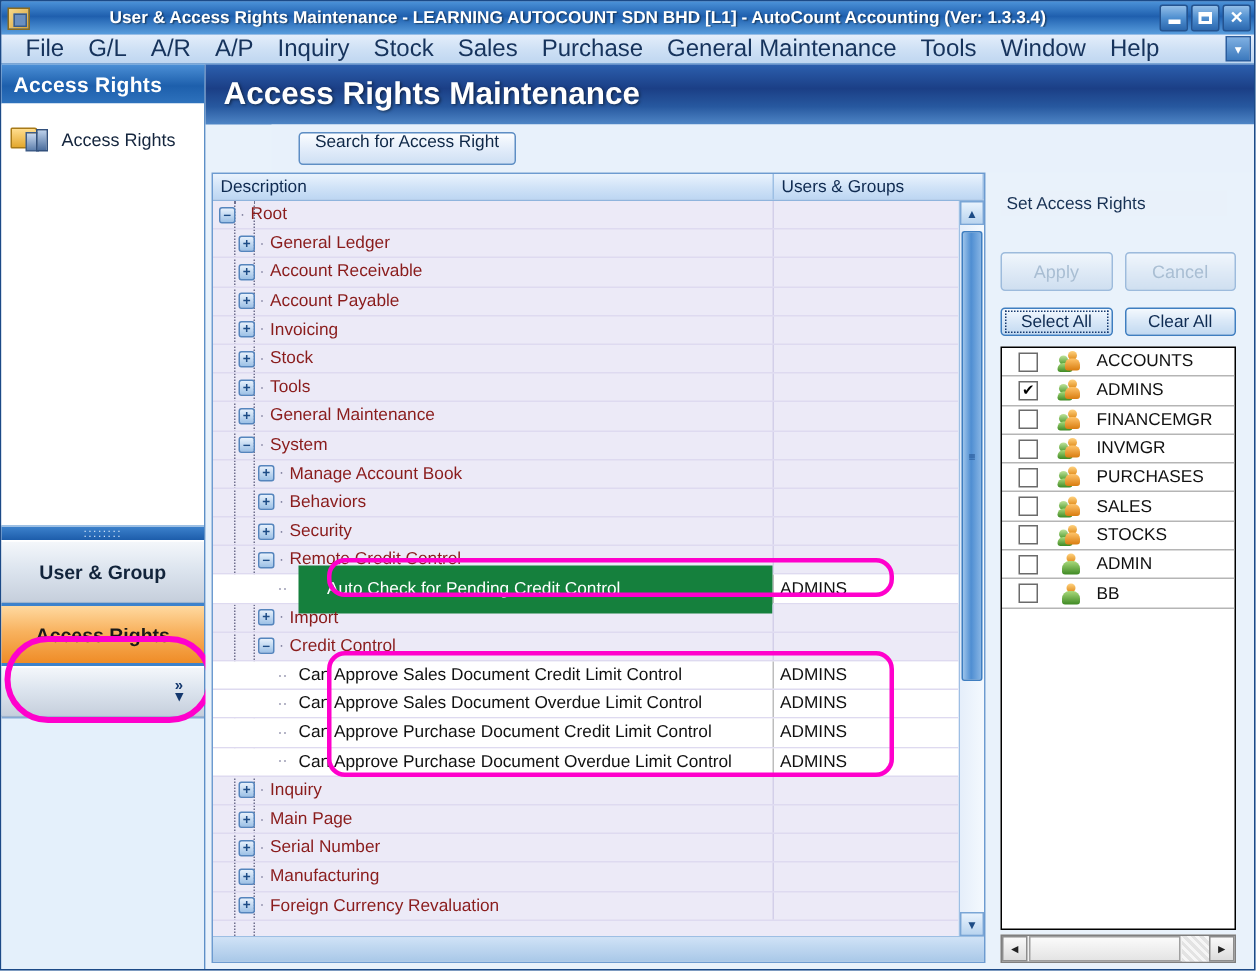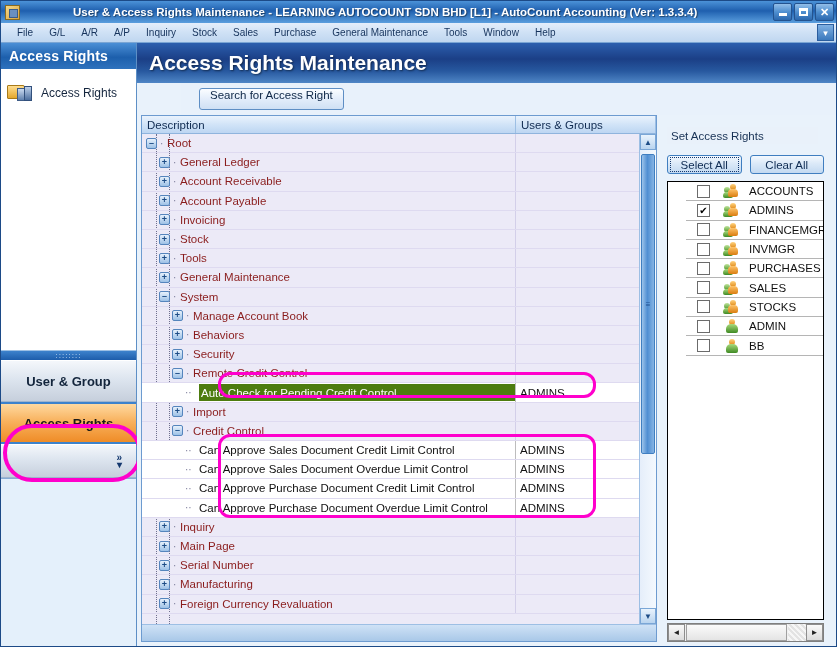--- a/index.html
+++ b/index.html
@@ -69,21 +69,21 @@
   #menubar {
     height: 20px;
     background: linear-gradient(180deg,#e4eefb 0%, #cfe1f5 50%, #bfd6f0 100%);
     border-bottom: 1px solid #7aa5d4;
     display: flex; align-items: center;
     padding-left: 8px;
     flex: none;
     position: relative;
   }
   .menu-item {
-    font-size: 10px;
+    font-size: 16px;
     color: #16335c;
     padding: 2px 8px 2px 8px;
     white-space: nowrap;
     line-height: 1;
     text-align: center;
   }
   #menu-overflow {
     position: absolute; right: 2px; top: 1px;
     width: 17px; height: 17px;
     background: linear-gradient(180deg,#7fb0e2,#3c79bd);
@@ -297,24 +297,24 @@
   }
   .dotlead { width: 7px; color:#7b7b9a; font-size:10px; flex:none; }
   .spacer11 { width: 14px; flex:none; }
 
   
   .trow.leaf { background: #ffffff; color: #111; }
   .trow.leaf .c1 { border-right: 1px solid #bdbdbd; }
   .trow.leaf .lbl { color:#111; }
 
   .trow.sel .c1 .selbox {
-    background: #4d7c0f;
+    background: #15803d;
     color: #ffffff;
-    height: 17px; display:flex; align-items:center;
-    flex:1; padding-left:2px;
+    height: 32px; display:flex; align-items:center;
+    flex:1; padding-left:19px;
   }
 
   
   .vline {
     position: absolute; left: 14px; top: 0; bottom: 0; width: 1px;
     border-left: 1px dotted #6f6f8e;
   }
   .vline2 {
     position: absolute; left: 27px; top: 0; bottom: 0; width: 1px;
     border-left: 1px dotted #6f6f8e;
@@ -401,21 +401,20 @@
     background: #ffffff;
     overflow: hidden;
   }
   .urow {
     height: 19.3px;
     display: flex; align-items: center;
     border-bottom: 1px solid #b5b5b5;
     font-size: 11.5px;
     color: #111;
     padding-left: 4px;
-    margin-left: 18px;
   }
   .urow.hl { background: #c0cfe3; color:#233a5c; }
   .cbx {
     width: 13px; height: 13px; flex:none;
     border: 1px solid #6b6b6b;
     background: #ffffff;
     display:flex; align-items:center; justify-content:center;
     font-size: 10px; color:#000;
     margin-right: 14px; margin-left: 7px;
   }
@@ -773,20 +772,24 @@
           <div id="grid-hsb-row">
             <div class="htrack"></div>
           </div>
 
           <div class="annot" style="left:76px; top:256px; width:378px; height:26px;"></div>
           <div class="annot" style="left:76px; top:318px; width:378px; height:84px;"></div>
         </div>
 
         <div id="rightpane">
           <div id="set-title">Set Access Rights</div>
+          <div id="btn-row1">
+            <div class="big-btn">Apply</div>
+            <div class="big-btn">Cancel</div>
+          </div>
           <div id="btn-row2">
             <div class="sm-btn focused">Select All</div>
             <div class="sm-btn">Clear All</div>
           </div>
           <div id="user-list">
 
           <div class="urow">
                 <span class="cbx"></span>
                 <span class="grp-ic">
                   <span class="h2"></span>

